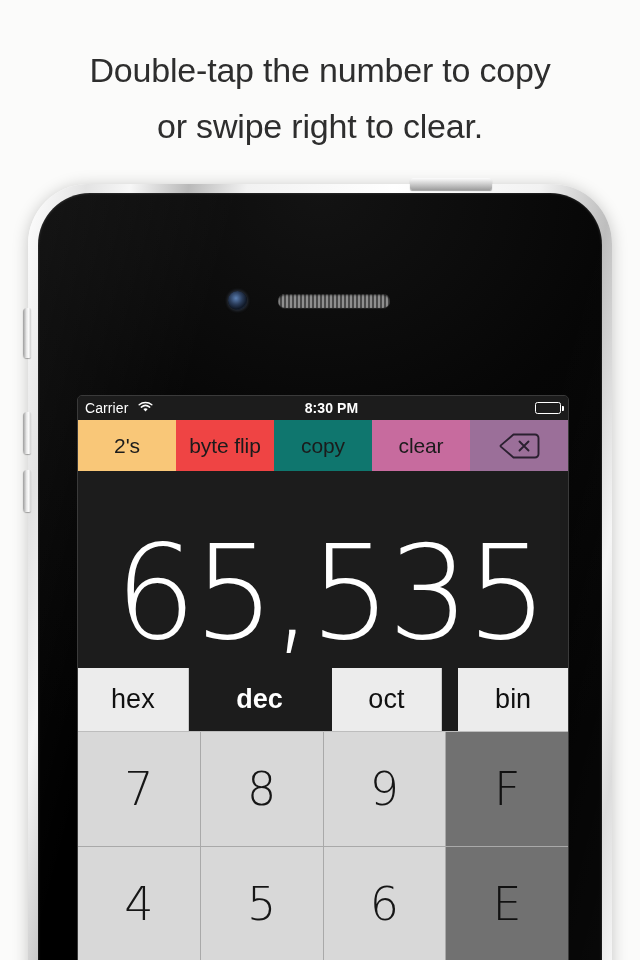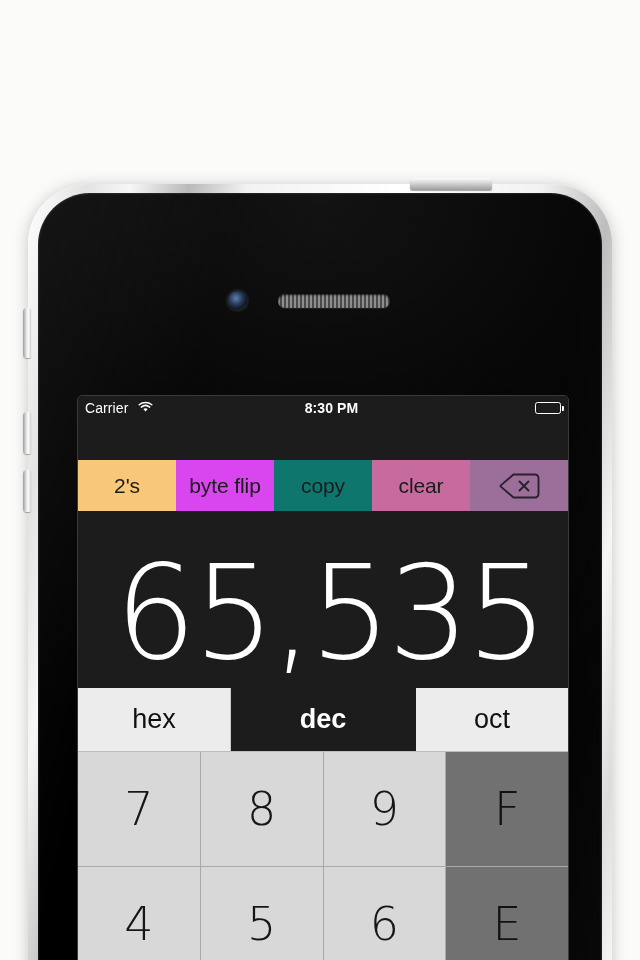--- a/index.html
+++ b/index.html
@@ -190,21 +190,20 @@
   .battery-fill {
     width: 100%; height: 100%;
     background: #ffffff;
     border-radius: 1px;
   }
 
   
   .toolbar {
     flex: 0 0 51px;
     display: flex;
-    margin-top: 40px;
   }
   .tool-btn {
     flex: 1 1 0;
     display: flex;
     align-items: center;
     justify-content: center;
     color: #1b1b1b;
     font-size: 21px;
     font-weight: 400;
     letter-spacing: -0.1px;
@@ -294,20 +293,22 @@
   .key:last-child { border-right: none; }
   .key.disabled {
     background: #717171;
     color: #111111;
   }
 </style>
 </head>
 <body>
 
 <div class="caption">
+  <span class="line">Double-tap the number to copy</span>
+  <span class="line">or swipe right to clear.</span>
 </div>
 
 <div class="device">
   <div class="device-rim"></div>
 
   <div class="btn-power"></div>
   <div class="btn-side btn-ring"></div>
   <div class="btn-side btn-volup"></div>
   <div class="btn-side btn-voldn"></div>
 
@@ -335,21 +336,21 @@
           <span class="battery">
             <span class="battery-fill"></span>
           </span>
         </div>
       </div>
 
       <div class="toolbar">
         <div class="tool-btn" style="background:#F9C778">
           <span>2's</span>
         </div>
-        <div class="tool-btn" style="background:#d946ef">
+        <div class="tool-btn" style="background:#ef4444">
           <span>byte flip</span>
         </div>
         <div class="tool-btn" style="background:#0f766e">
           <span>copy</span>
         </div>
         <div class="tool-btn" style="background:#C76B9E">
           <span>clear</span>
         </div>
         <div class="tool-btn" style="background:#9B6F99">
           <span>
@@ -368,20 +369,23 @@
       <div class="bases">
         <div class="base-btn">
           <span>hex</span>
         </div>
         <div class="base-btn selected">
           <span>dec</span>
         </div>
         <div class="base-btn">
           <span>oct</span>
         </div>
+        <div class="base-btn">
+          <span>bin</span>
+        </div>
       </div>
 
       <div class="keypad">
         <div class="key-row">
           <div class="key">
             <span>7</span>
           </div>
           <div class="key">
             <span>8</span>
           </div>

